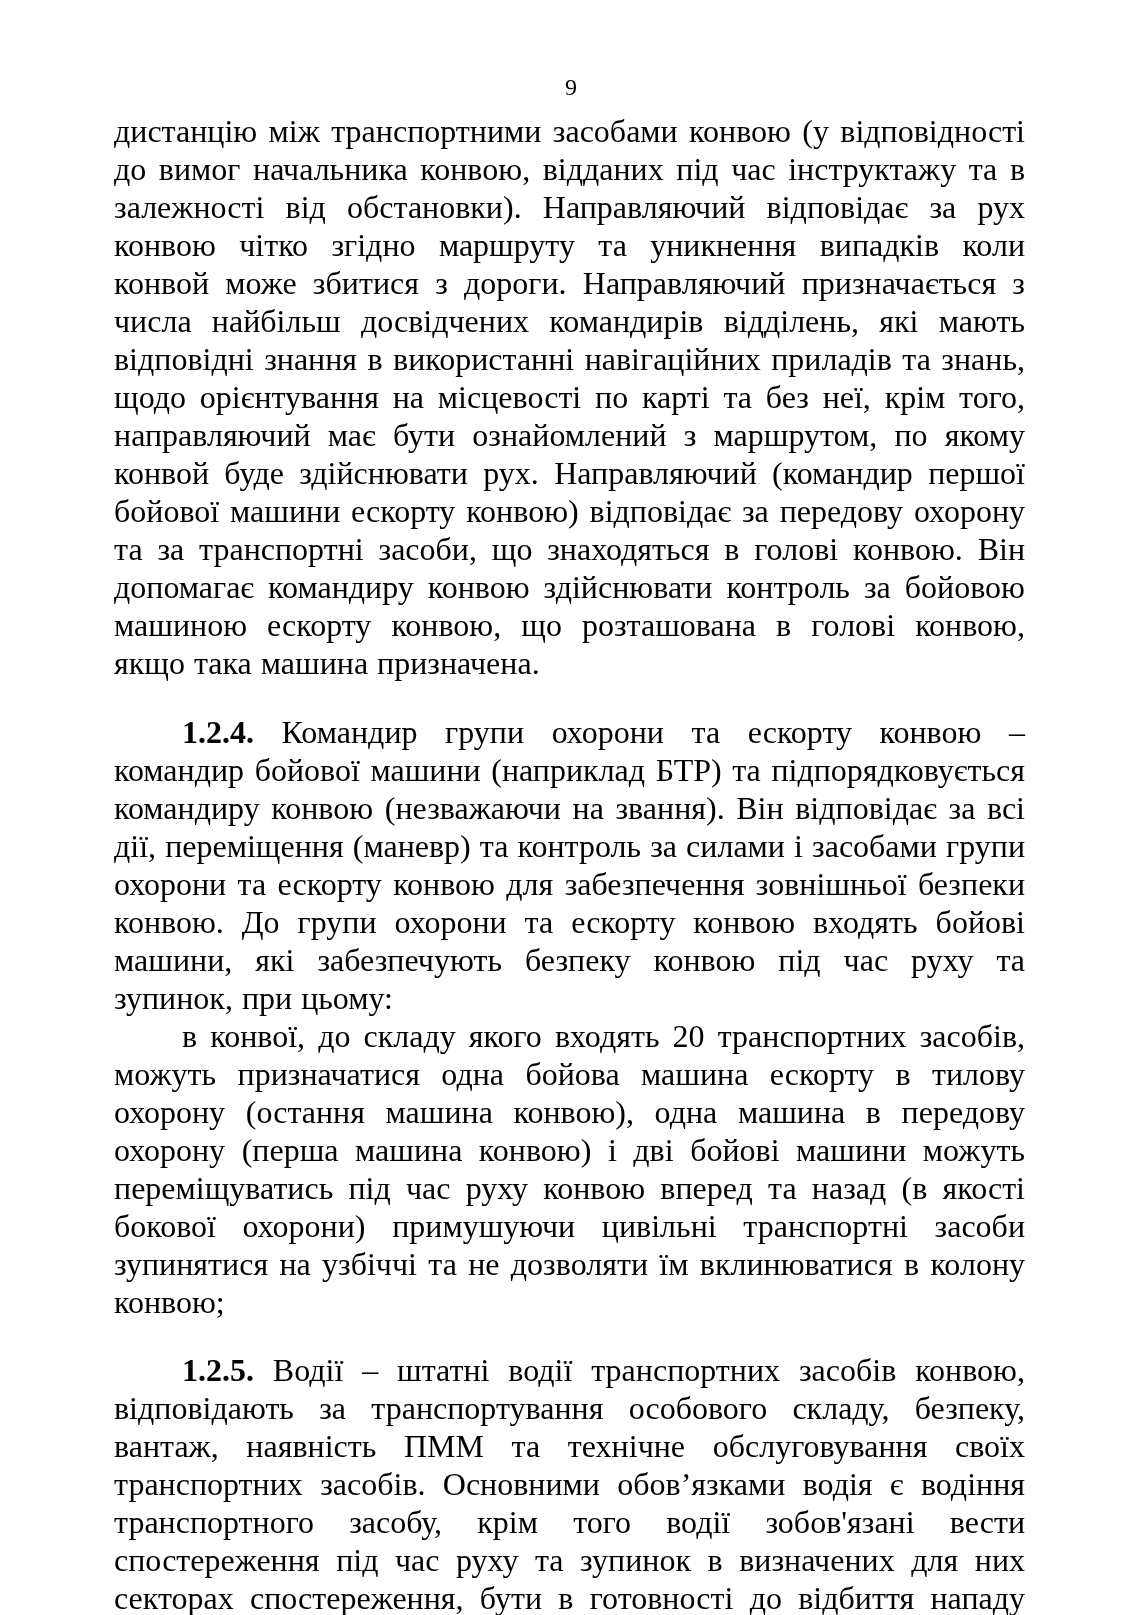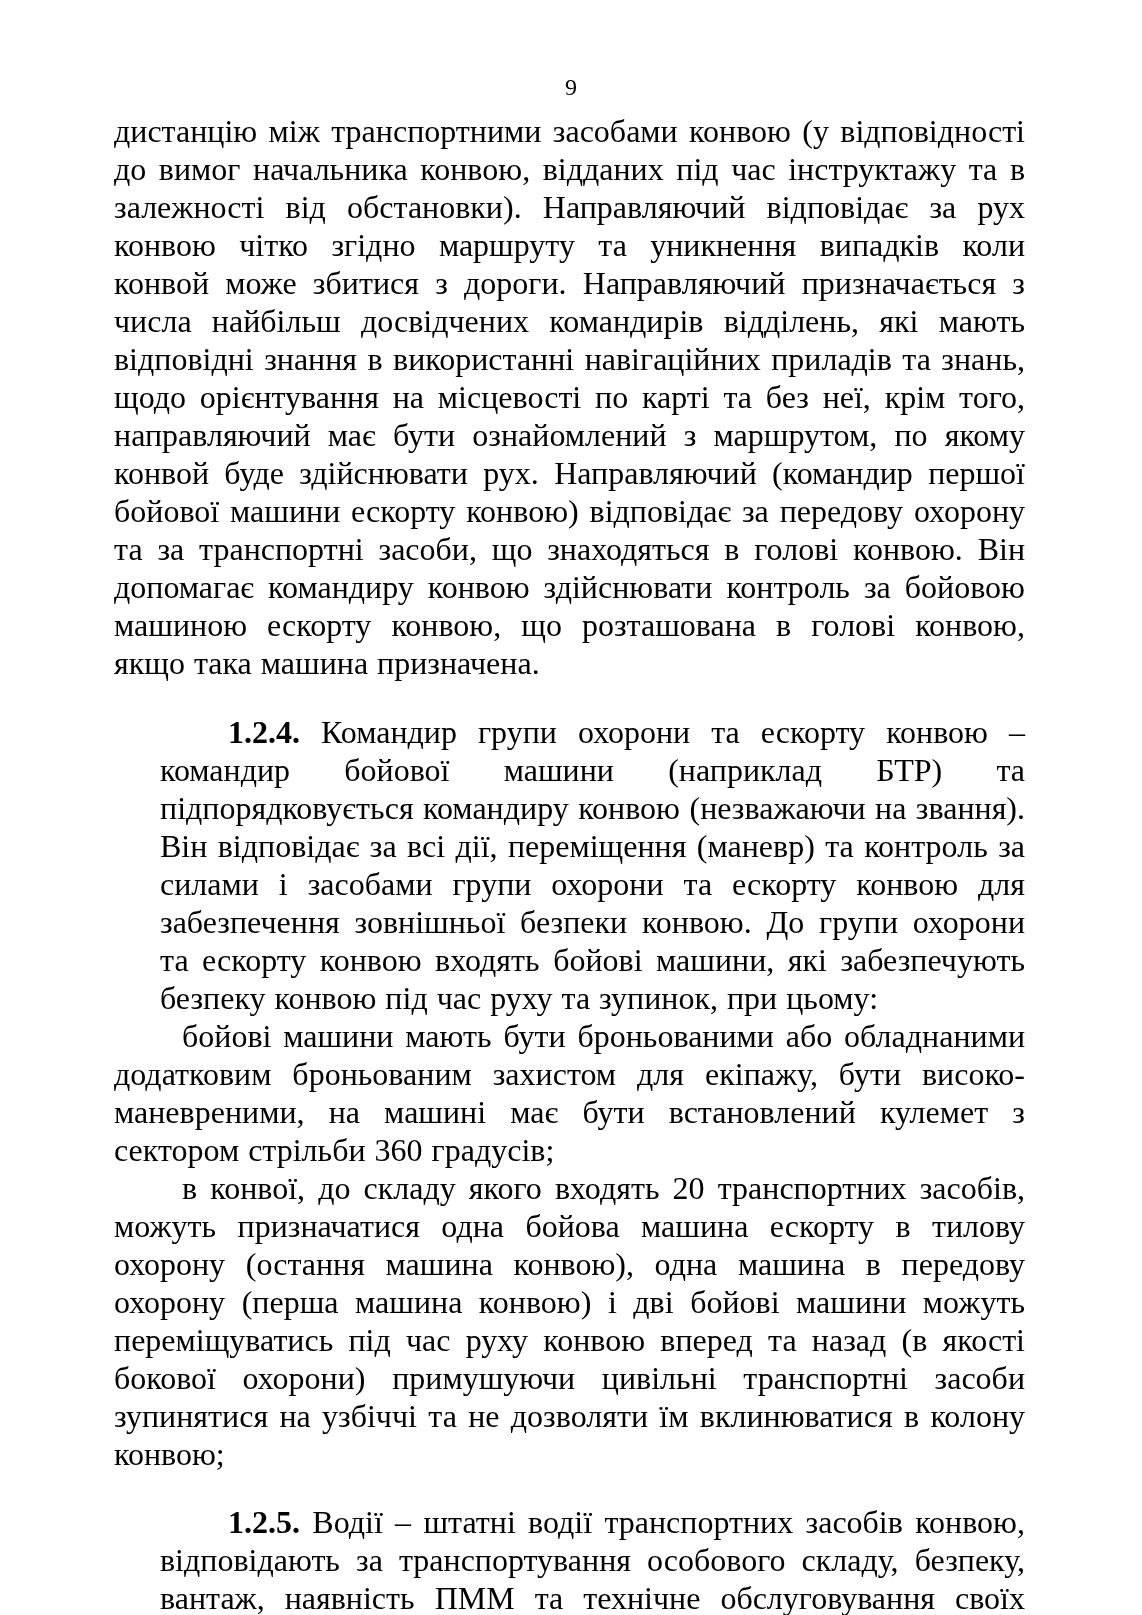--- a/index.html
+++ b/index.html
@@ -37,40 +37,38 @@
   }
   .content p {
     margin: 0;
     padding: 0;
   }
   .content p.indent {
     text-indent: 68px;
   }
   .content p.spaced {
     margin-top: 30.7px;
-    margin-left: 46px;
   }
   .secnum {
     font-weight: bold;
   }
 </style>
 </head>
 <body>
 
 <div class="page">
 
   <div class="page-num">9</div>
 
   <div class="content">
 
     <p class="para"><span>дистанцію між транспортними засобами конвою (у відповідності до вимог начальника конвою, відданих під час інструктажу та в залежності від обстановки). Направляючий відповідає за рух конвою чітко згідно маршруту та уникнення випадків коли конвой може збитися з дороги. Направляючий призначається з числа найбільш досвідчених командирів відділень, які мають відповідні знання в використанні навігаційних приладів та знань, щодо орієнтування на місцевості по карті та без неї, крім того, направляючий має бути ознайомлений з маршрутом, по якому конвой буде здійснювати рух. Направляючий (командир першої бойової машини ескорту конвою) відповідає за передову охорону та за транспортні засоби, що знаходяться в голові конвою. Він допомагає командиру конвою здійснювати контроль за бойовою машиною ескорту конвою, що розташована в голові конвою, якщо така машина призначена.</span></p>
 
     <p class="para indent spaced"><b class="secnum">1.2.4.</b><span> Командир групи охорони та ескорту конвою – командир бойової машини (наприклад БТР) та підпорядковується командиру конвою (незважаючи на звання). Він відповідає за всі дії, переміщення (маневр) та контроль за силами і засобами групи охорони та ескорту конвою для забезпечення зовнішньої безпеки конвою. До групи охорони та ескорту конвою входять бойові машини, які забезпечують безпеку конвою під час руху та зупинок, при цьому:</span></p>
 
-    <p class="para indent"><span>бойові машини мають бути броньованими або обладнаними додатковим броньованим захистом для екіпажу, бути високо-маневреними, на машині має бути встановлений кулемет з сектором стрільби 360 градусів;</span></p>
 
 
     <p class="para indent"><span>в конвої, до складу якого входять 20 транспортних засобів, можуть призначатися одна бойова машина ескорту в тилову охорону (остання машина конвою), одна машина в передову охорону (перша машина конвою) і дві бойові машини можуть переміщуватись під час руху конвою вперед та назад (в якості бокової охорони) примушуючи цивільні транспортні засоби зупинятися на узбіччі та не дозволяти їм вклинюватися в колону конвою;</span></p>
 
 
     <p class="para indent spaced"><b class="secnum">1.2.5.</b><span> Водії – штатні водії транспортних засобів конвою, відповідають за транспортування особового складу, безпеку, вантаж, наявність ПММ та технічне обслуговування своїх транспортних засобів. Основними обов’язками водія є водіння транспортного засобу, крім того водії зобов'язані вести спостереження під час руху та зупинок в визначених для них секторах спостереження, бути в готовності до відбиття нападу противника, діям в позаштатних ситуаціях (окрім випадків коли водій керує транспортним</span></p>
 
   </div>
 </div>
 

